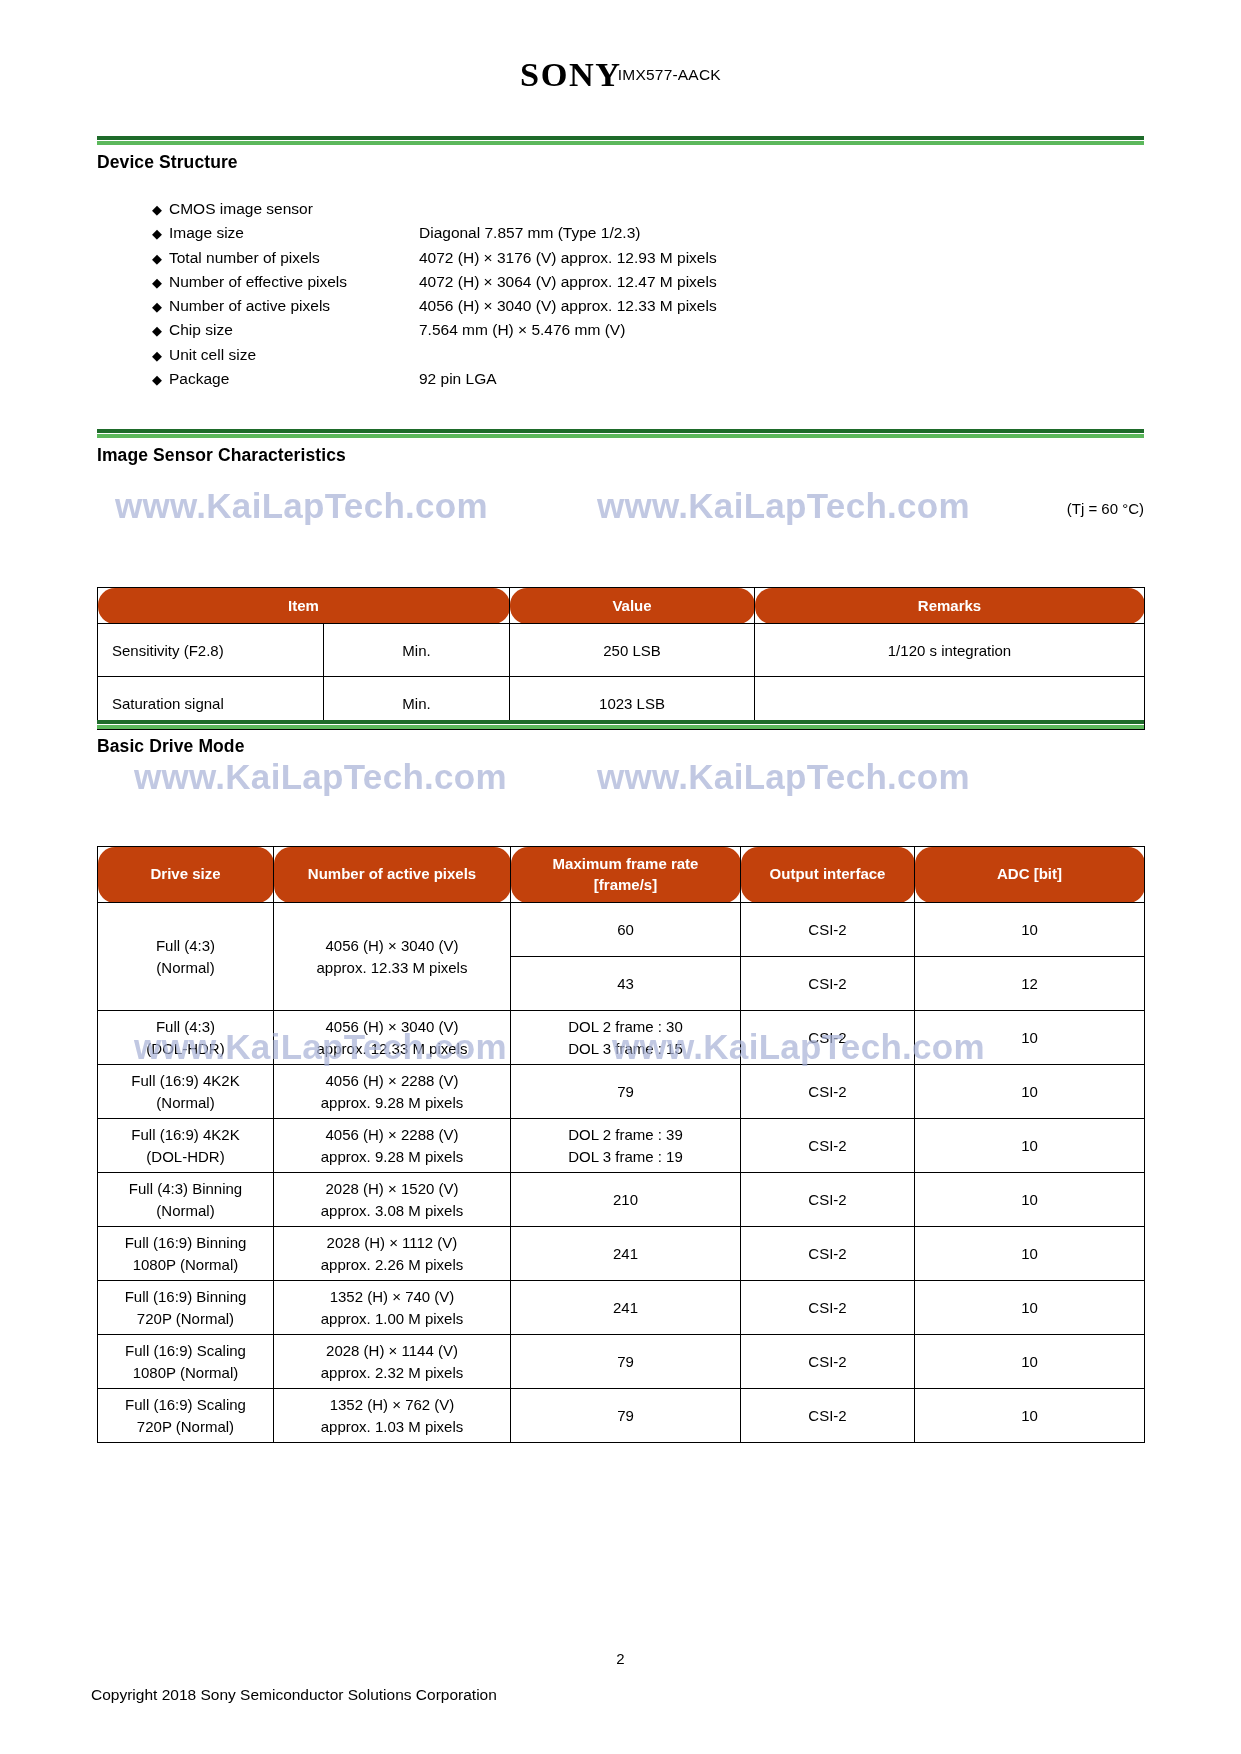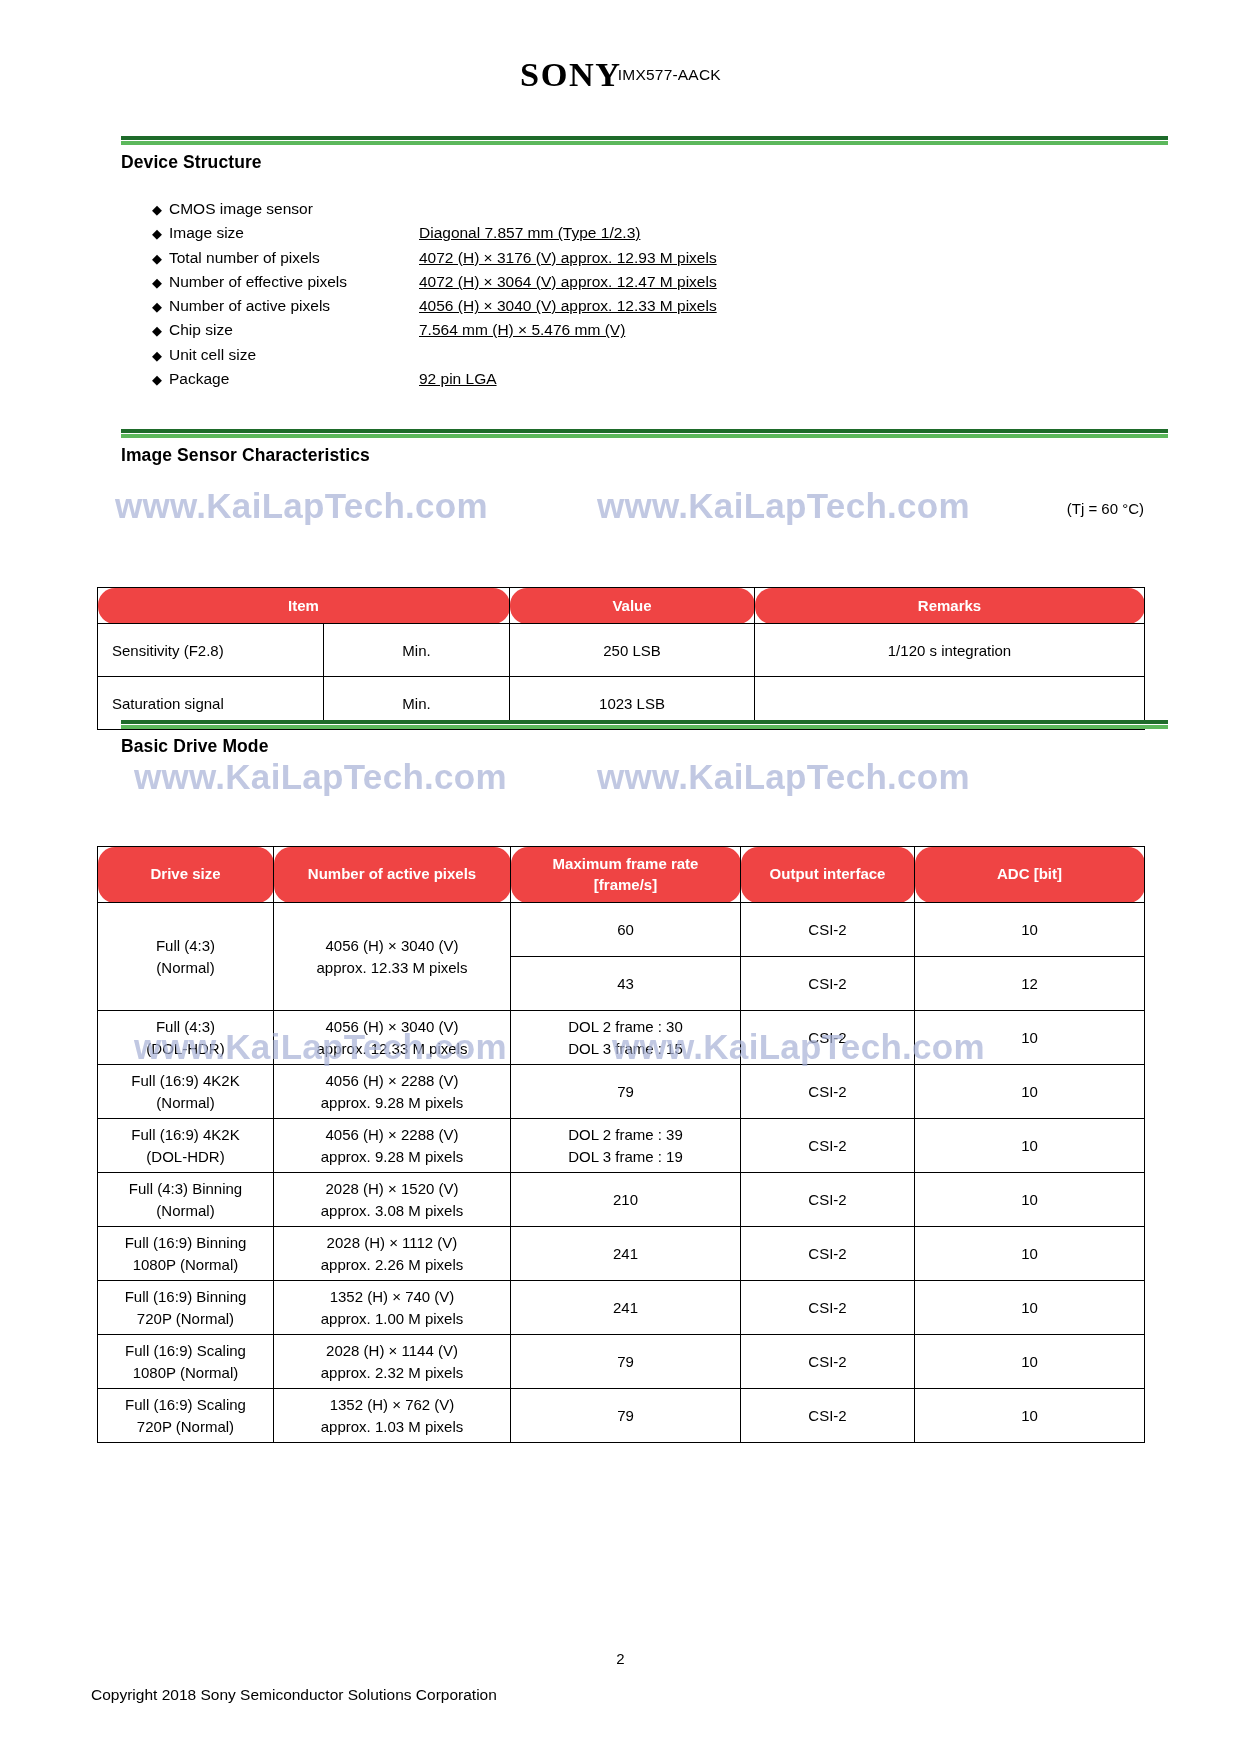--- a/index.html
+++ b/index.html
@@ -48,21 +48,20 @@
     font-size: 15.5px;
     letter-spacing: 0.2px;
     color: #000;
   }
 
   
   .section {
     position: absolute;
     left: 97px;
     width: 1047px;
-    margin-left: 24px;
   }
   .green-rule {
     width: 100%;
     height: 9px;
     background: linear-gradient(to bottom,
         #1e6b2a 0%, #1e6b2a 45%,
         #ffffff 45%, #ffffff 55%,
         #5cb85c 55%, #5cb85c 100%);
   }
   .section-title {
@@ -93,21 +92,20 @@
     font-size: 13px;
     line-height: 1;
     color: #000;
   }
   .spec-label {
     width: 250px;
     flex: 0 0 250px;
   }
   .spec-value {
     flex: 1 1 auto;
-    text-decoration: underline;
   }
 
   
   .wm {
     position: absolute;
     font-family: "Liberation Sans", sans-serif;
     font-size: 35px;
     color: #aab4d8;
     opacity: 0.72;
     white-space: nowrap;
@@ -125,21 +123,21 @@
   }
   table.dtbl th, table.dtbl td {
     border: 1.6px solid #000;
     text-align: center;
     vertical-align: middle;
     font-size: 15px;
     color: #000;
     padding: 2px 4px;
   }
   table.dtbl th {
-    background: #ef4444;
+    background: #c2410c;
     color: #ffffff;
     font-weight: bold;
     font-size: 15px;
     border-color: #000;
     border-radius: 17px;
   }
   table.dtbl td {
     background: transparent;
   }
   .cell-left {

